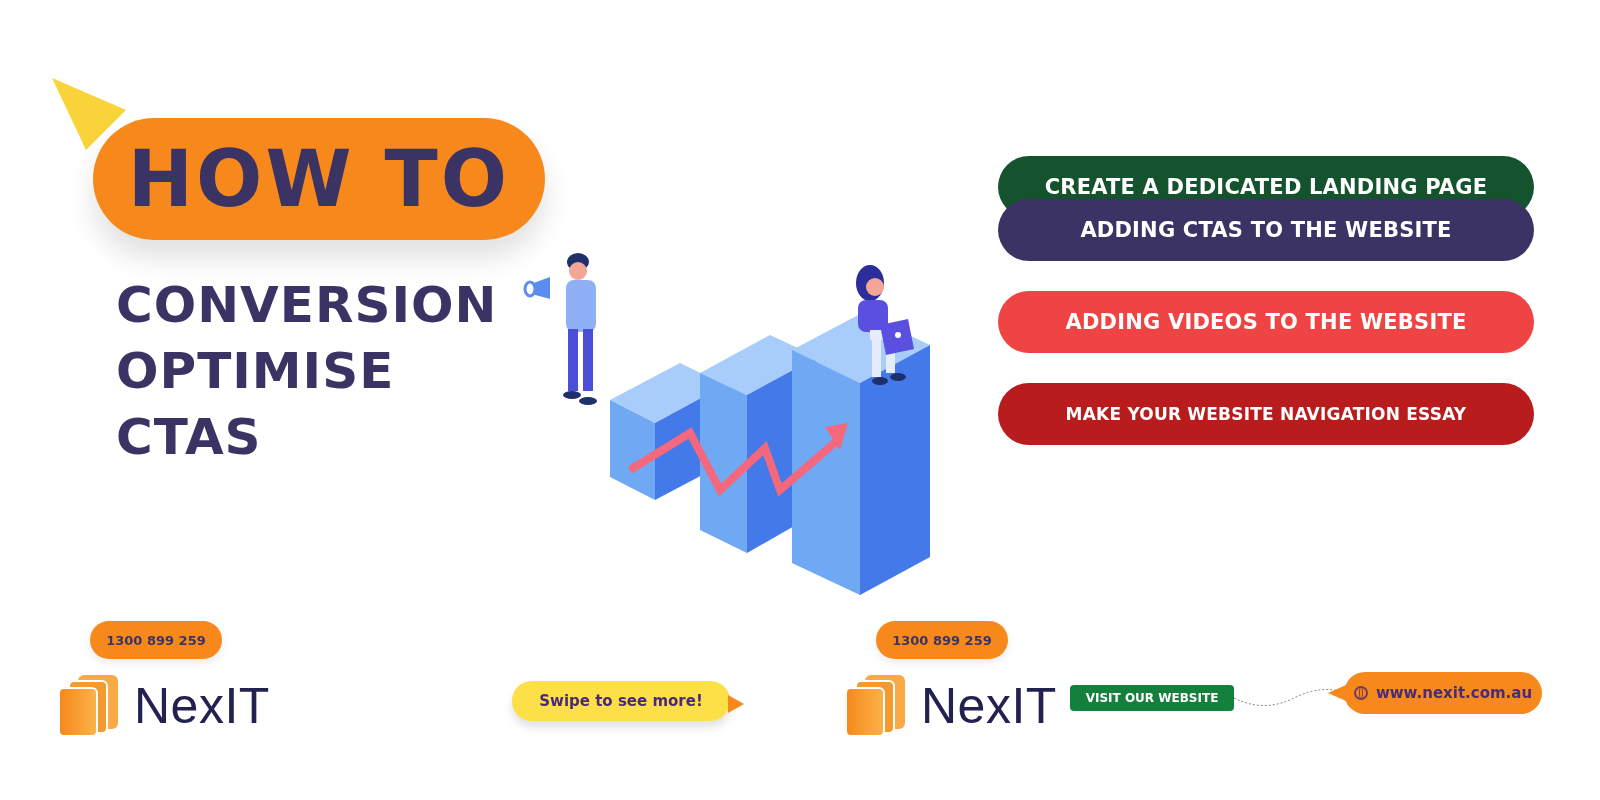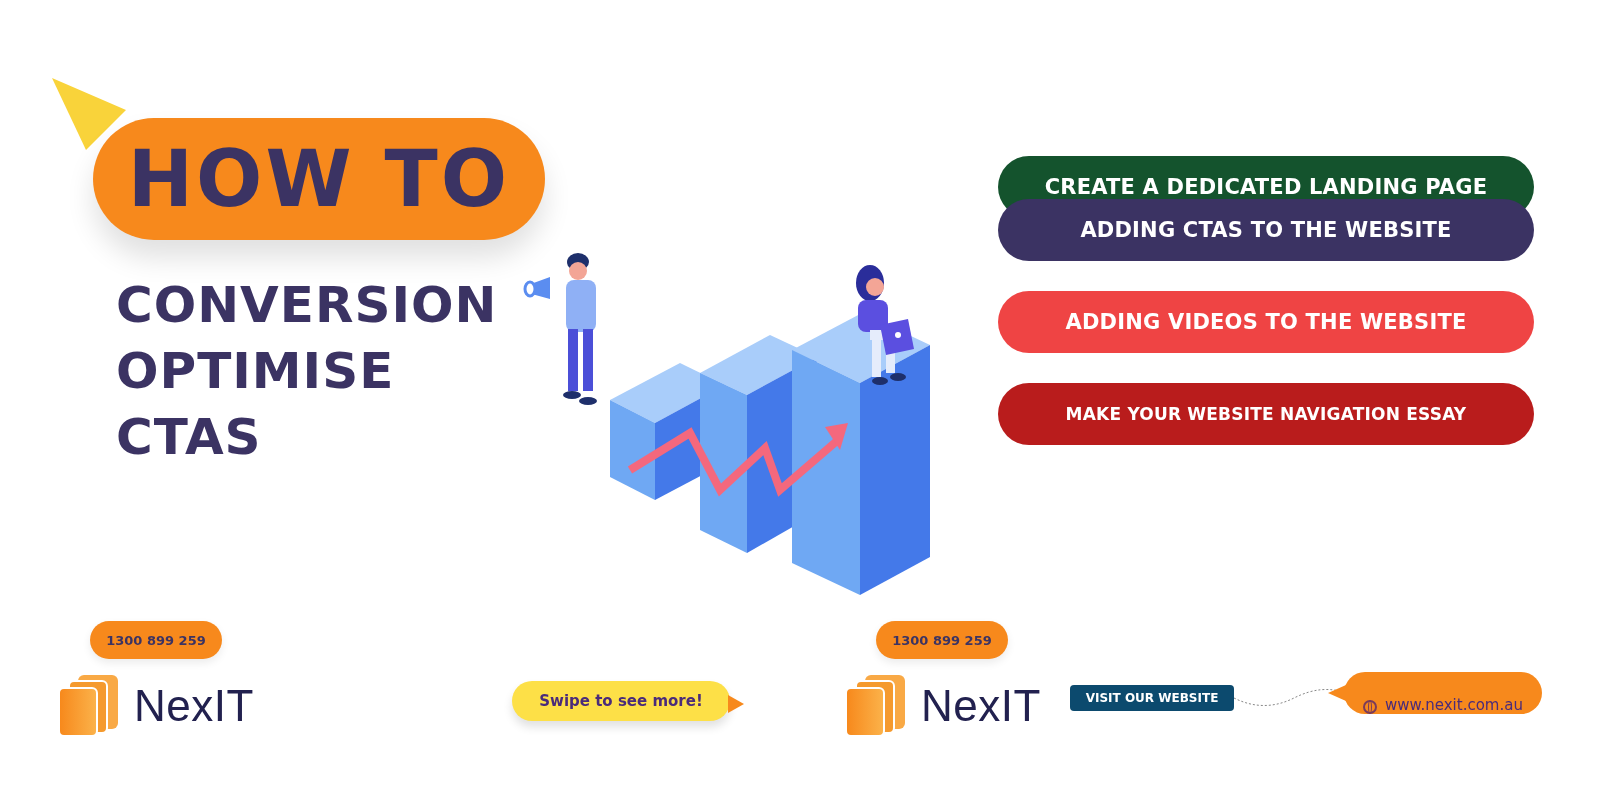--- a/index.html
+++ b/index.html
@@ -11,25 +11,25 @@
   .headline{left:116px;top:272px;font-weight:bold;font-size:50px;line-height:66px;color:#3b3363;letter-spacing:1px;}
   .headline div{white-space:nowrap;}
   
   .tip{left:998px;width:536px;height:62px;border-radius:31px;display:flex;align-items:center;justify-content:center;color:#ffffff;font-weight:bold;font-size:21px;letter-spacing:0.2px;white-space:nowrap;}
   
   .phone{height:38px;width:132px;border-radius:19px;background:#f7891c;display:flex;align-items:center;justify-content:center;font-weight:bold;font-size:13px;color:#3b3363;box-shadow:0 4px 8px rgba(0,0,0,0.08);}
   
   .logo{display:flex;align-items:center;}
   .logo .mark{position:relative;width:62px;height:62px;}
   .logo .mark .sq{position:absolute;border-radius:6px;}
-  .logo .word{font-family:"Liberation Sans",sans-serif;font-size:44px;color:#22214f;margin-left:14px;letter-spacing:0.5px;}
+  .logo .word{font-family:"Liberation Sans",sans-serif;font-size:50px;color:#22214f;margin-left:14px;letter-spacing:0.5px;}
   .swipe{left:512px;top:681px;width:218px;height:40px;border-radius:23px;background:#fde047;display:flex;align-items:center;justify-content:center;font-weight:bold;font-size:15px;color:#4a2b7a;box-shadow:0 6px 10px rgba(0,0,0,0.12);}
   .swipe:after{content:"";position:absolute;right:-14px;top:14px;border-left:16px solid #f7891c;border-top:9px solid transparent;border-bottom:9px solid transparent;}
-  .visit{left:1070px;top:685px;width:164px;height:26px;background:#0c4a6e;border-radius:4px;color:#fff;font-weight:bold;font-size:12px;display:flex;align-items:center;justify-content:center;}
-  .url{left:1344px;top:672px;width:198px;height:42px;border-radius:21px;background:#f7891c;display:flex;align-items:flex-end;justify-content:center;font-weight:normal;font-size:15px;color:#4a2b7a;}
+  .visit{left:1070px;top:685px;width:164px;height:26px;background:#15803d;border-radius:4px;color:#fff;font-weight:bold;font-size:12px;display:flex;align-items:center;justify-content:center;}
+  .url{left:1344px;top:672px;width:198px;height:42px;border-radius:21px;background:#f7891c;display:flex;align-items:center;justify-content:center;font-weight:bold;font-size:15px;color:#4a2b7a;}
   .url:before{content:"";position:absolute;left:-16px;top:13px;border-right:18px solid #f7891c;border-top:8px solid transparent;border-bottom:8px solid transparent;}
   .globe{width:14px;height:14px;border-radius:50%;border:2px solid #7a3b5a;margin-right:8px;position:relative;box-sizing:border-box;}
   .globe:before{content:"";position:absolute;left:3px;top:-2px;width:4px;height:14px;border:1px solid #7a3b5a;border-radius:50%;box-sizing:border-box;}
 </style>
 </head>
 <body>
 
 <svg class="abs" style="left:48px;top:74px;" width="84" height="84" viewBox="0 0 84 84">
   <polygon points="4,4 78,36 38,76" fill="#f9d33a"></polygon>
 </svg>

